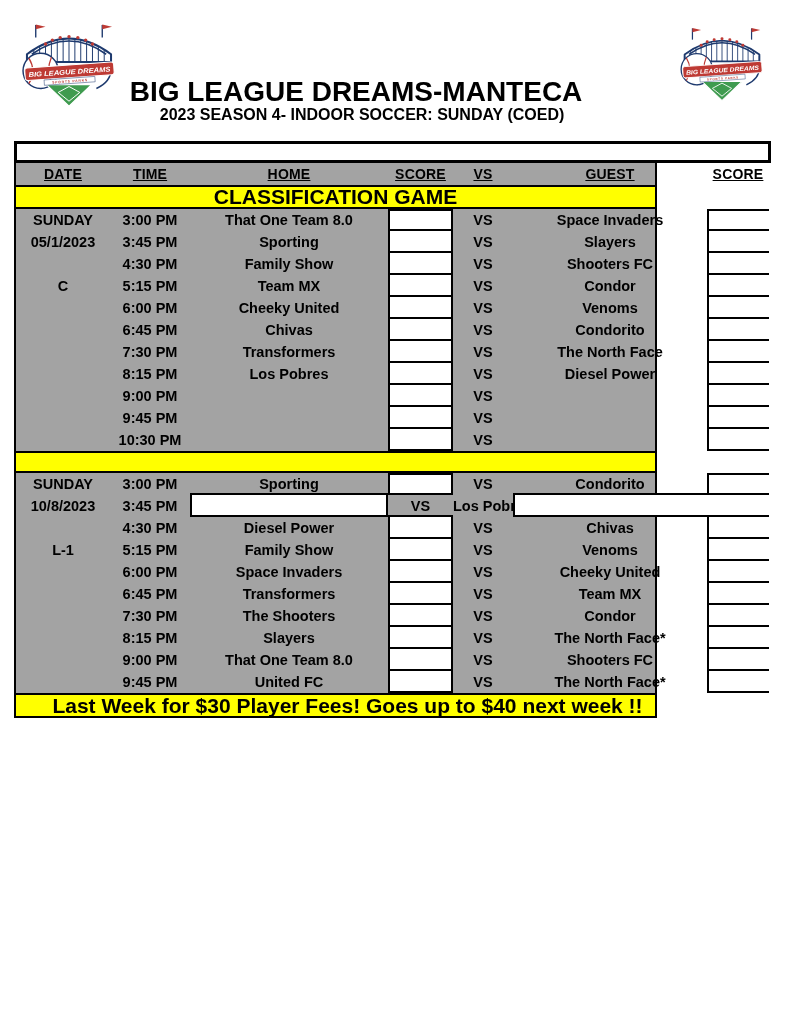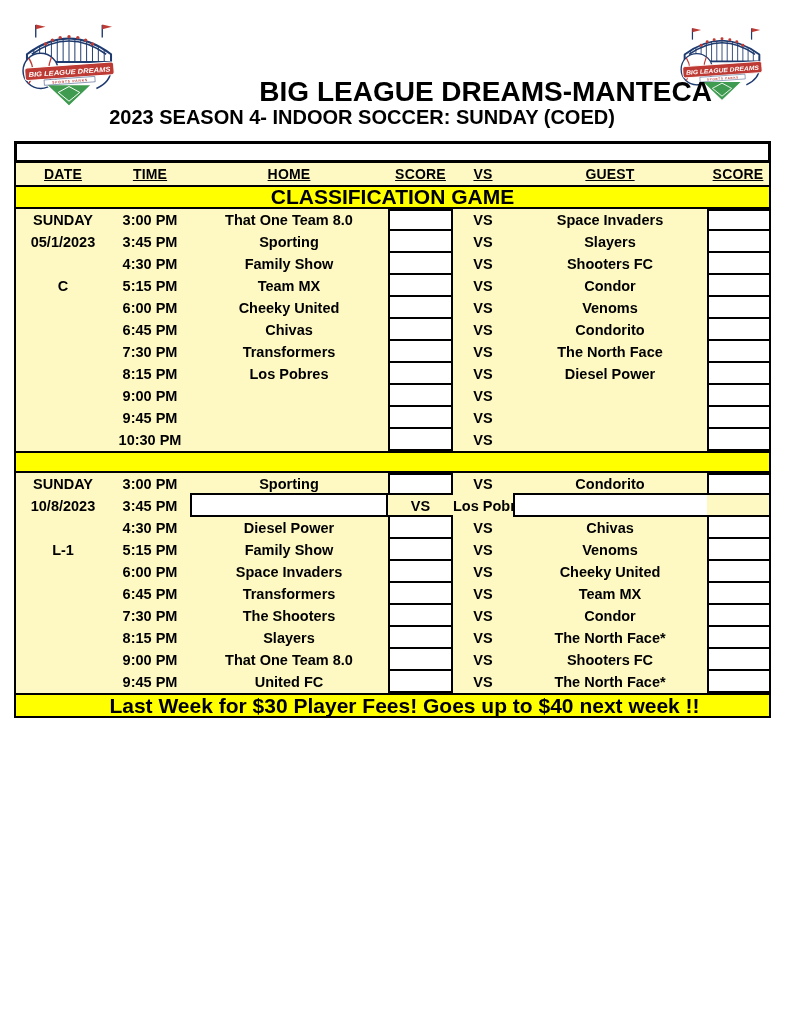--- a/index.html
+++ b/index.html
@@ -5,35 +5,35 @@
   html,body { margin:0; padding:0; background:#ffffff; }
   .page {
     position:relative; width:791px; height:1024px; background:#ffffff;
     font-family:"Liberation Sans", sans-serif; color:#000; overflow:hidden;
   }
   
   .logo { position:absolute; }
   .logo-left  { left:20px;  top:20px; width:98px;  height:90px; }
   .logo-right { left:676px; top:24px; width:92px;  height:80px; }
   .page-title {
-    position:absolute; top:76px; left:0; width:712px; text-align:right;
+    position:absolute; top:76px; left:0; width:712px; text-align:center;
     font-size:28px; font-weight:bold; white-space:nowrap;
   }
   .page-subtitle {
     position:absolute; top:106px; left:0; width:724px; text-align:center;
-    font-size:20px; font-weight:bold; white-space:nowrap;
+    font-size:16px; font-weight:bold; white-space:nowrap;
   }
   
   .empty-box {
     position:absolute; top:141px; left:14px; width:757px; height:22px;
     border:3px solid #000; box-sizing:border-box; background:#fff;
   }
   .sched {
-    position:absolute; top:161px; left:14px; width:757px;
-    border:2px solid #000; box-sizing:border-box; background:#fef9c3;
+    position:absolute; top:161px; left:14px; width:643px;
+    border:2px solid #000; box-sizing:border-box; background:#a3a3a3;
   }
   .grid-row {
     display:grid;
     grid-template-columns:94px 80px 198px 65px 60px 194px 62px;
     align-items:center;
   }
   .header-row { height:22px; }
   .header-cell {
     text-align:center; font-weight:bold; font-size:14px;
     text-decoration:underline; letter-spacing:0.2px;

